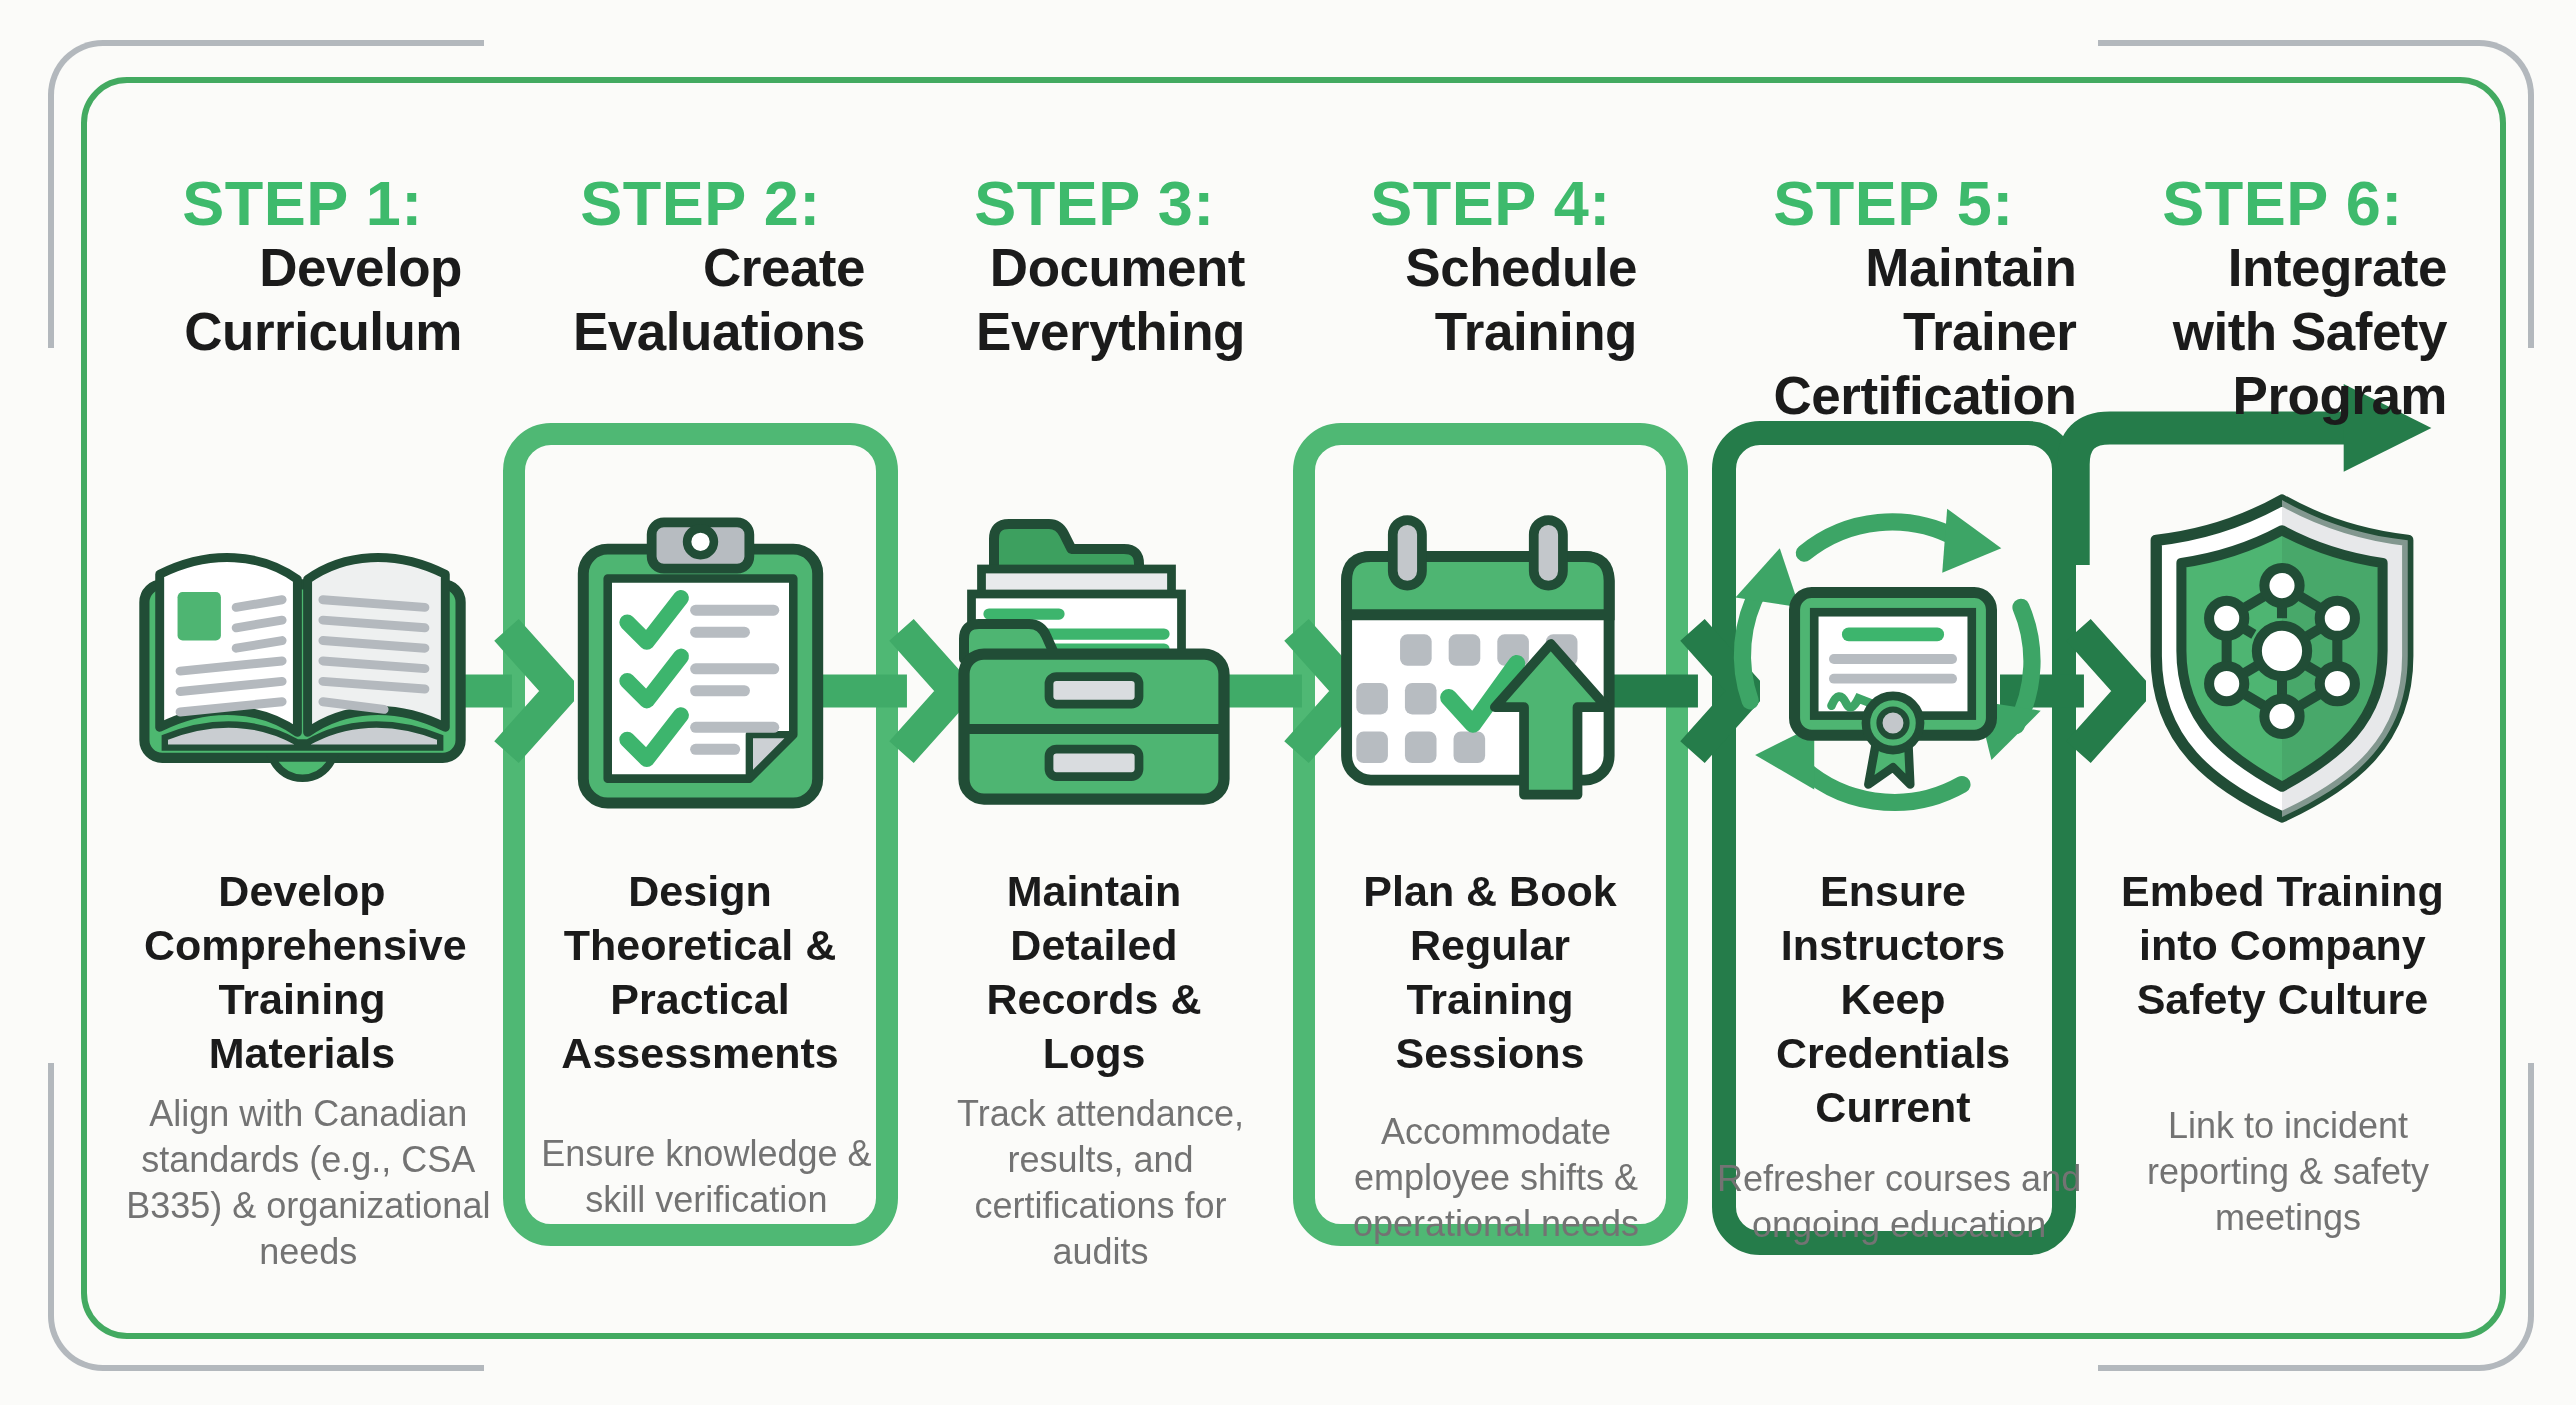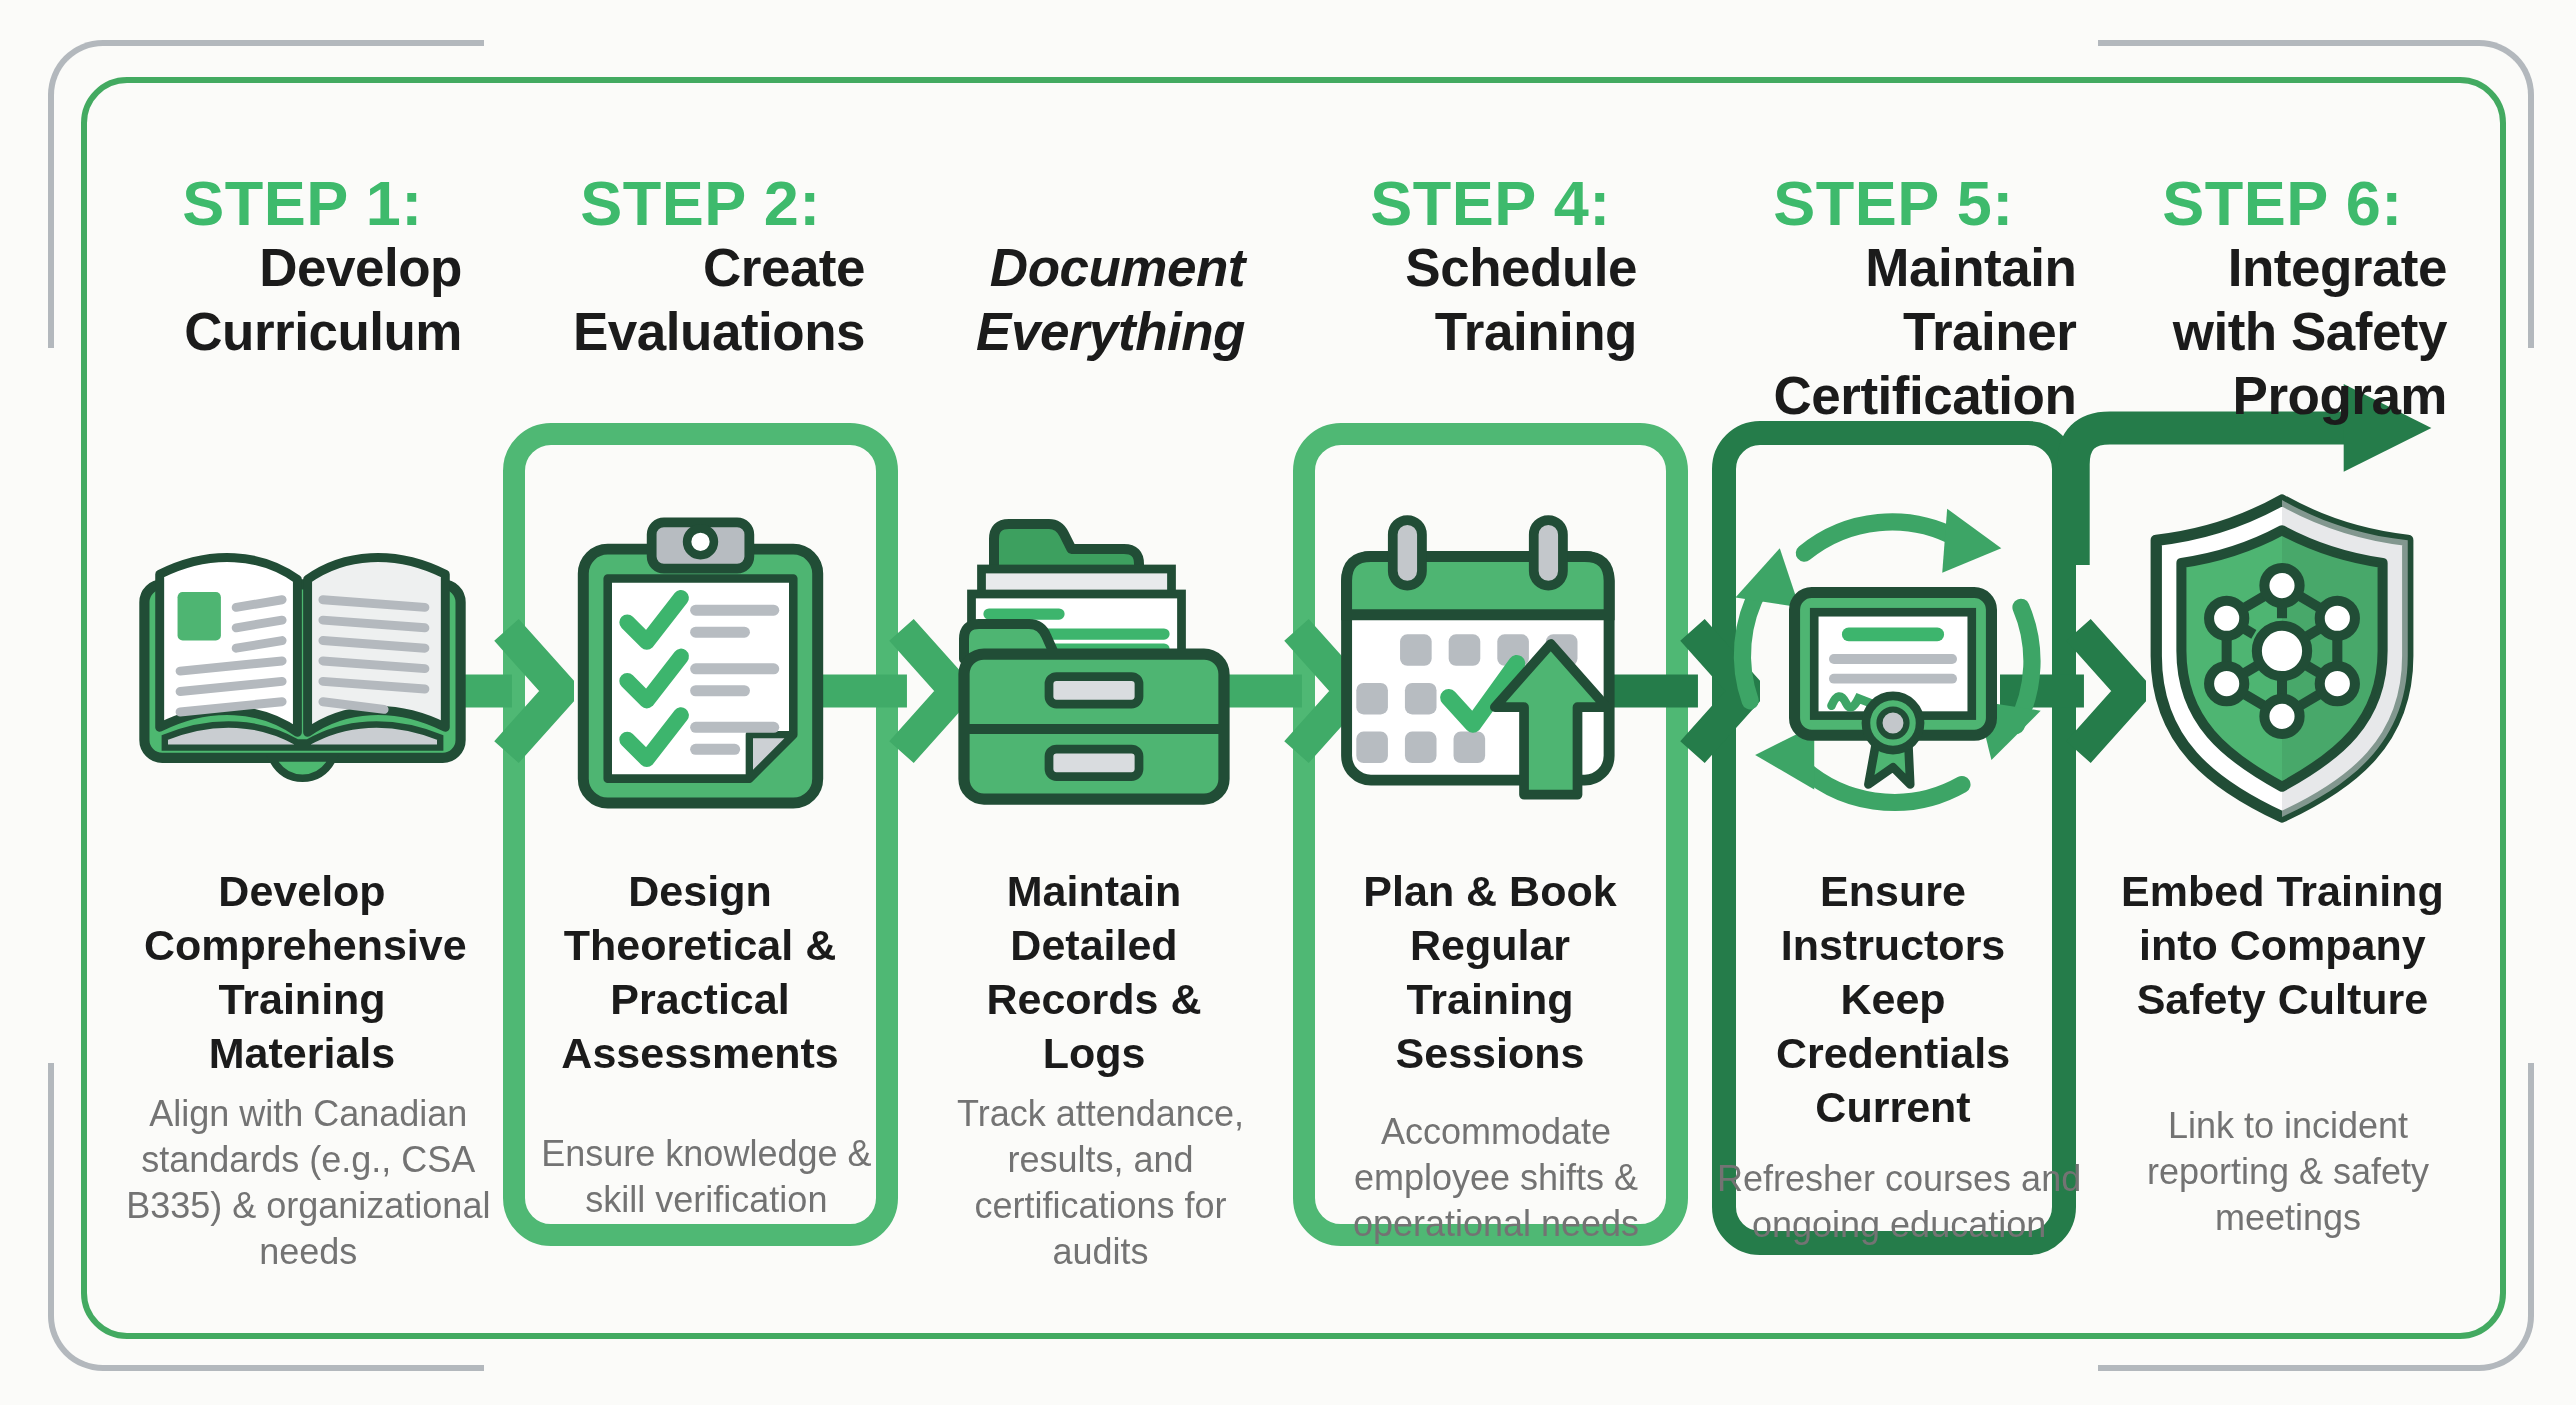--- a/index.html
+++ b/index.html
@@ -116,21 +116,22 @@
           <path d="M58 78 L78 78"></path>
         <path d="M58 93 L90 93"></path>
           <path d="M58 102 L74 102"></path>
       </g>
     </svg>
     <div class="abs step-subtitle" style="top:787px;left:43px;width:316px;">Design Theoretical &amp; Practical Assessments</div>
     <div class="abs step-desc" style="top:1054px;left:27.4px;width:348px;">Ensure knowledge &amp; skill verification</div>
   </div>
 
   <div class="abs step-col" style="left:893px;">
-    <div class="abs step-title" style="top:159px;left:50px;width:302px;font-style:italic;">Document Everything</div>
+    <div class="abs step-label" style="top:90px;">STEP 3:</div>
+    <div class="abs step-title" style="top:159px;left:50px;width:302px;">Document Everything</div>
     <svg class="abs" style="left:50px;top:422px;" width="302" height="320" viewBox="0 0 120 128" aria-label="file-cabinet-icon">
       <path d="M20 40 L20 16 Q20 10 26 10 L42 10 Q46 10 48 14 L51 20 L72 20 Q78 20 78 26 L78 40 Z" fill="#3da05f" stroke="#214d36" stroke-width="4" stroke-linejoin="round"></path>
       <rect x="15" y="28" width="76" height="14" fill="#e8eaec" stroke="#214d36" stroke-width="3.5"></rect>
       <rect x="11" y="38" width="84" height="26" fill="#ffffff" stroke="#214d36" stroke-width="3.5"></rect>
       <g stroke="#3db56d" stroke-width="4.5" stroke-linecap="round" fill="none">
         <path d="M18 46 L46 46"></path>
           <path d="M36 54 L88 54"></path>
           <path d="M36 60 L88 60"></path>
       </g>
       <path d="M8 64 L8 56 Q8 50 14 50 L34 50 Q39 50 41 55 L45 64 L80 64 Q86 64 88 68 L88 64 Z" fill="#4eb572" stroke="#214d36" stroke-width="4" stroke-linejoin="round"></path>

